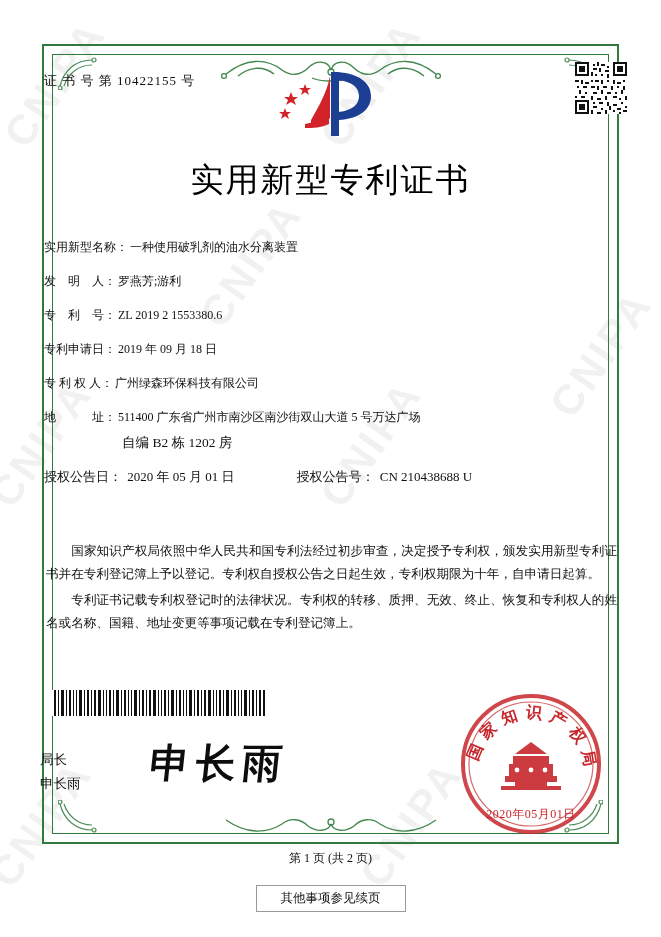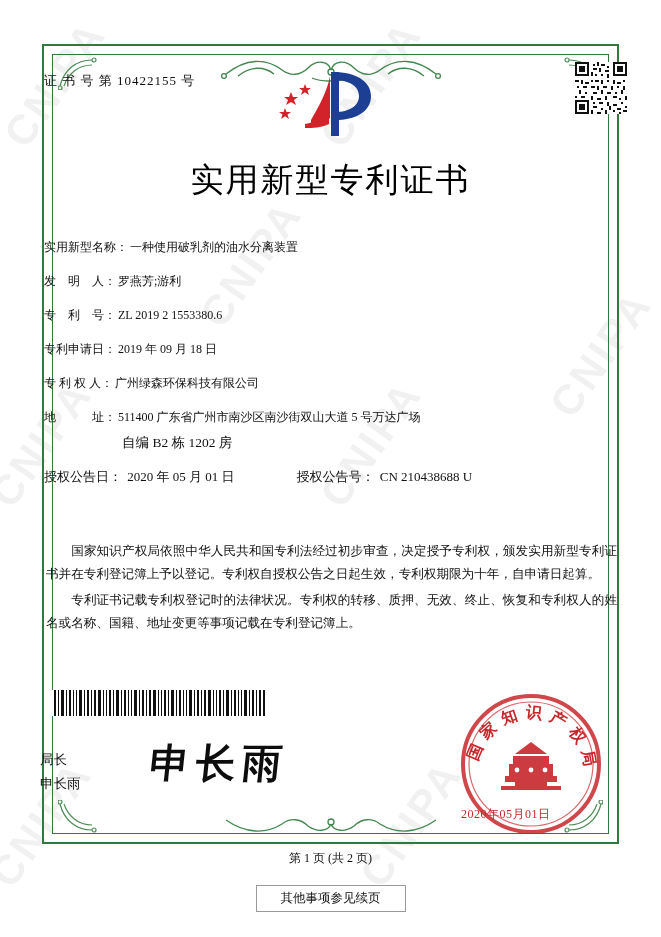--- a/index.html
+++ b/index.html
@@ -208,20 +208,21 @@
     right: 56px;
     top: 690px;
     width: 148px;
     height: 148px;
   }
   .seal-date {
     position: absolute;
     right: 60px;
     top: 806px;
     width: 140px;
+    text-align: center;
     font-size: 12px;
     color: #c7262b;
     letter-spacing: 0.5px;
   }
 
   
   .page-no {
     position: absolute;
     left: 0; right: 0;
     top: 850px;

